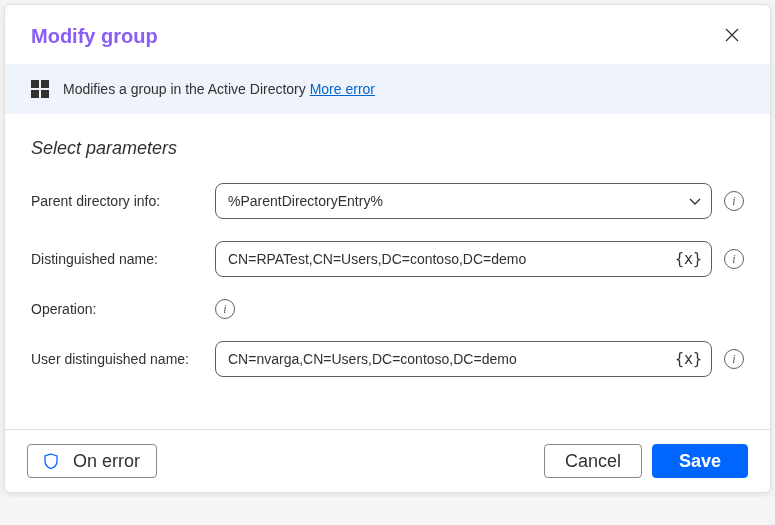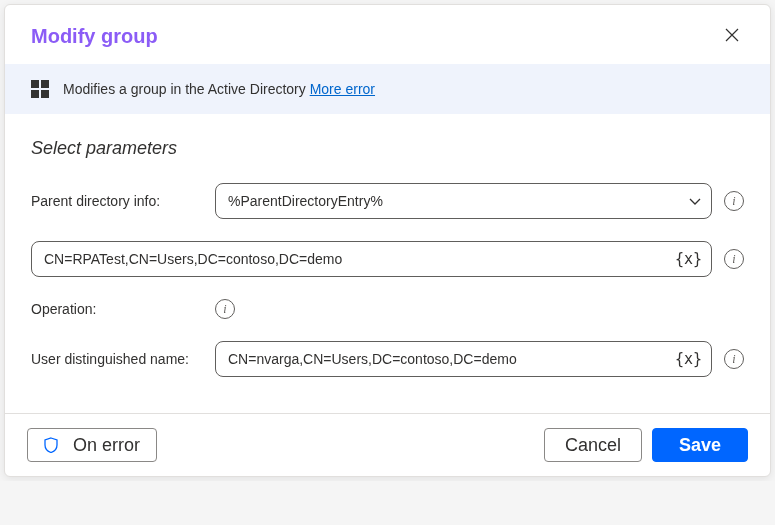--- a/index.html
+++ b/index.html
@@ -226,33 +226,34 @@
         <span class="input-suffix chevron">
           <svg width="14" height="14" viewBox="0 0 14 14">
               <path d="M2 5 L7 10 L12 5" stroke="#323130" stroke-width="1.3" fill="none"></path>
             </svg>
         </span>
       </div>
       <div class="info-icon">i</div>
     </div>
 
     <div class="form-row">
+      <div class="form-label">Distinguished name:</div>
       <div class="input-wrap">
         <input type="text" class="text-input" value="CN=RPATest,CN=Users,DC=contoso,DC=demo" style="">
         <span class="input-suffix var-suffix">{x}</span>
       </div>
       <div class="info-icon">i</div>
     </div>
 
     <div class="form-row">
       <div class="form-label">Operation:</div>
       <div class="info-icon">i</div>
     </div>
 
-    <div class="form-row" style="margin-bottom:6px;">
+    <div class="form-row" style="margin-bottom:22px;">
       <div class="form-label">User distinguished name:</div>
       <div class="input-wrap">
         <input type="text" class="text-input" value="CN=nvarga,CN=Users,DC=contoso,DC=demo" style="">
         <span class="input-suffix var-suffix">{x}</span>
       </div>
       <div class="info-icon">i</div>
     </div>
   </div>
 
   <div class="footer">

